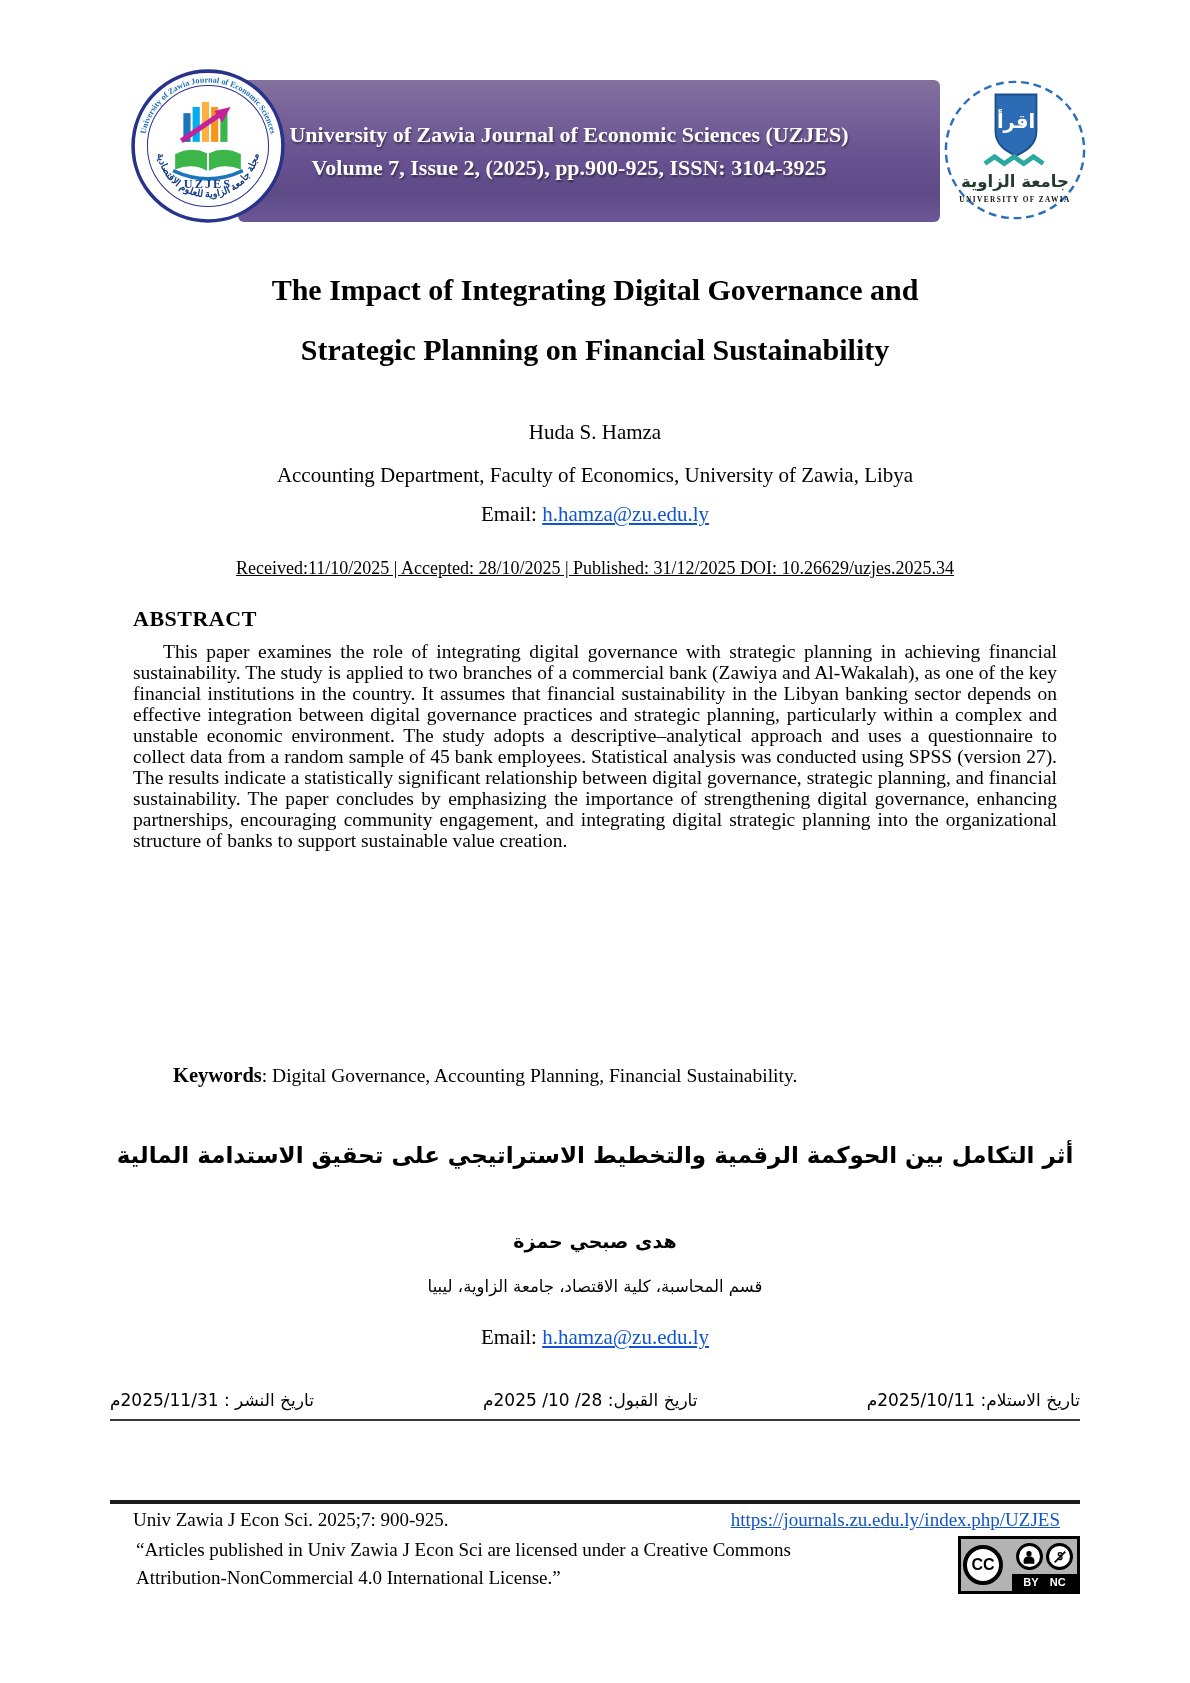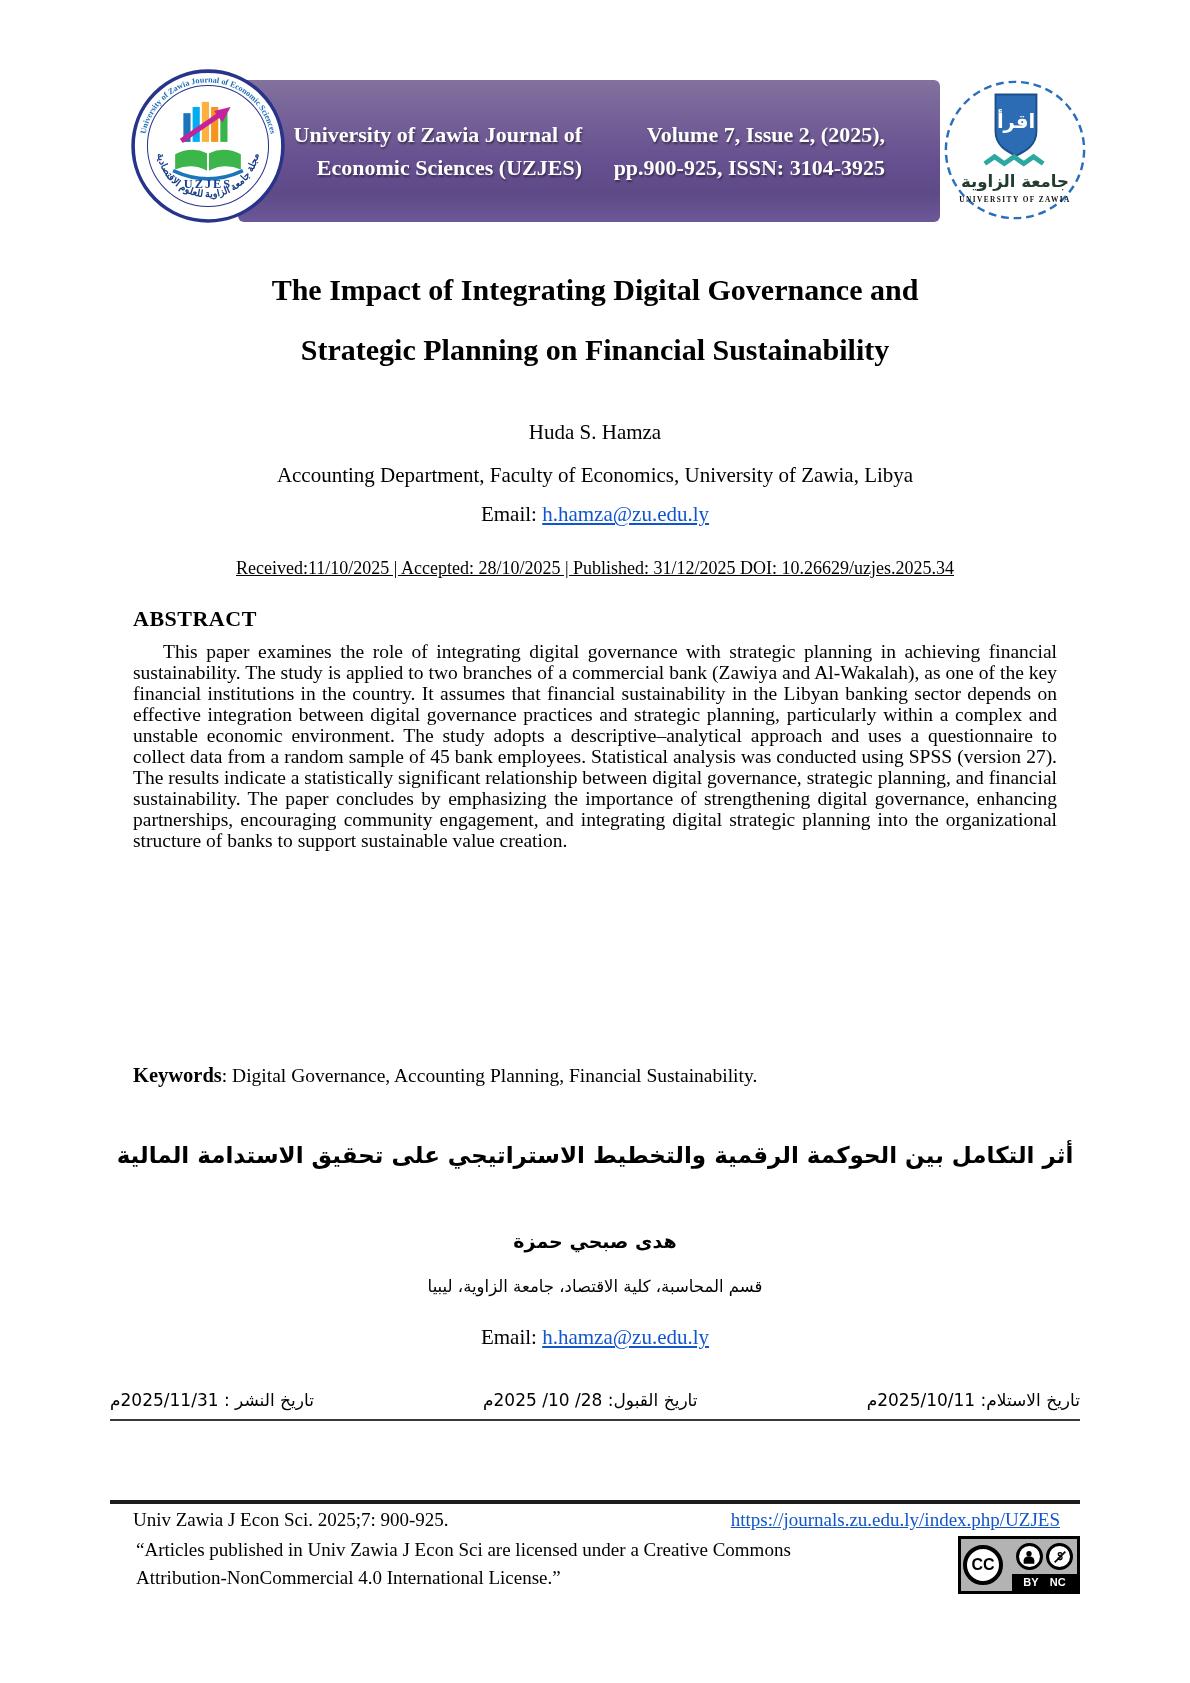--- a/index.html
+++ b/index.html
@@ -13,22 +13,22 @@
   .page{
     position:relative;width:1190px;height:1683px;background:#ffffff;
     margin:0 auto;overflow:hidden;color:#000;
   }
 
   
   .banner{
     position:absolute;left:238px;top:80px;width:702px;height:142px;
     background:linear-gradient(180deg,var(--banner-top) 0%,var(--banner-mid) 55%,#5f4a88 80%,var(--banner-bottom) 100%);
     border-radius:6px;
-    display:flex;align-items:center;justify-content:center;
-    color:#fff;font-weight:bold;text-align:right;
+    display:flex;flex-direction:column;align-items:center;justify-content:center;
+    color:#fff;font-weight:bold;text-align:left;
     padding-right:55px;padding-left:15px;
     text-shadow:1px 2px 2px rgba(0,0,0,.45);
   }
   .banner .bl{font-size:22px;line-height:33px;}
 
   .logo-left{position:absolute;left:130px;top:68px;width:156px;height:156px;}
   .logo-right{position:absolute;left:942px;top:77px;width:146px;height:146px;}
 
   
   .center-line{position:absolute;left:0;width:100%;text-align:center;}
@@ -40,21 +40,21 @@
   #received{top:558px;font-size:18px;}
   #received span{text-decoration:underline;}
   a.lnk{color:var(--link);text-decoration:underline;cursor:pointer;}
 
   #abs-head{position:absolute;left:133px;top:606px;font-size:22px;font-weight:bold;letter-spacing:.5px;}
   #abs-text{
     position:absolute;left:133px;top:641px;width:924px;
     font-size:19.5px;line-height:21px;text-align:justify;text-indent:30px;
   }
   #keywords{position:absolute;left:133px;top:1064px;font-size:19.5px;}
-  #keywords b{font-size:20.5px;}
+  #keywords b{font-size:20.5px;margin-left:40px;}
 
   
   .ar{font-family:"DejaVu Sans", sans-serif;direction:rtl;}
   #ar-title{top:1142px;font-size:23px;font-weight:bold;}
   #ar-author{top:1230px;font-size:19px;font-weight:bold;}
   #ar-affil{top:1277px;font-size:16.5px;}
   #emailrow2{top:1325px;font-size:21px;}
   #ar-dates{
     position:absolute;left:110px;top:1390px;width:970px;
     display:flex;justify-content:space-between;align-items:baseline;

